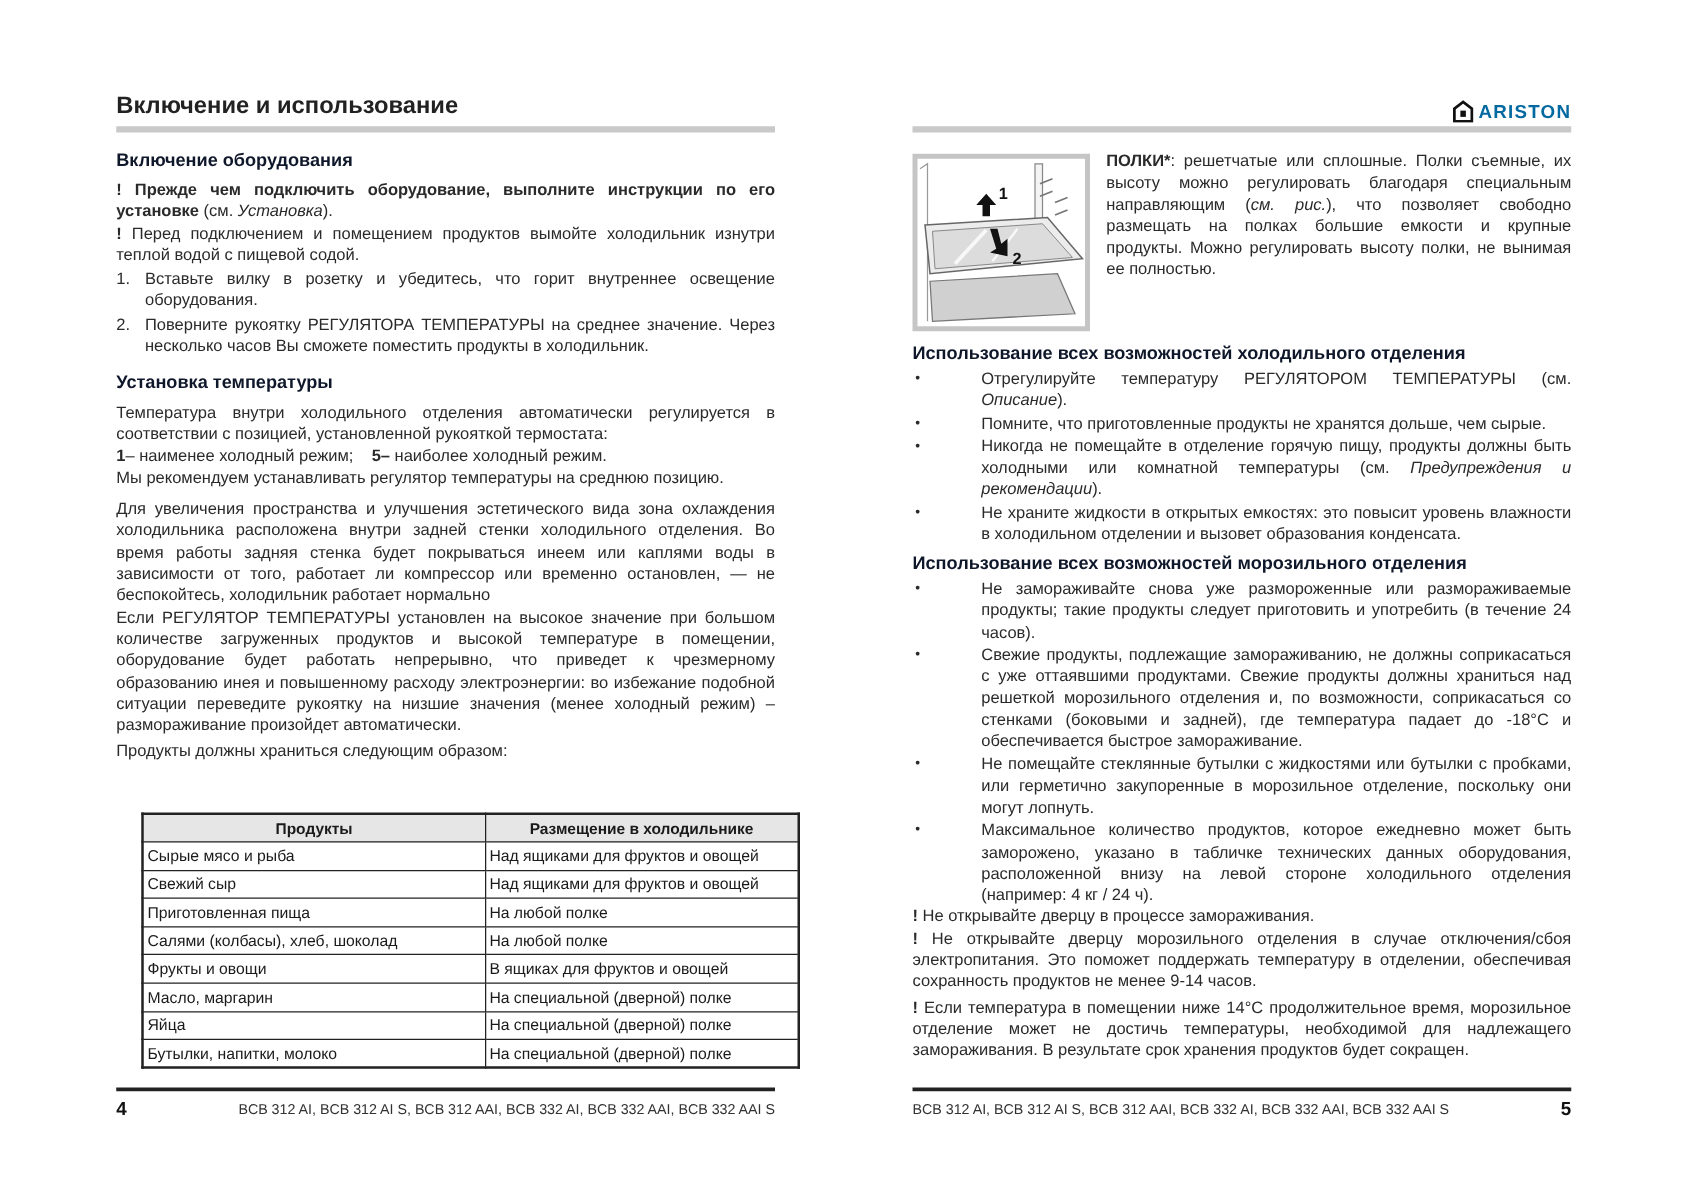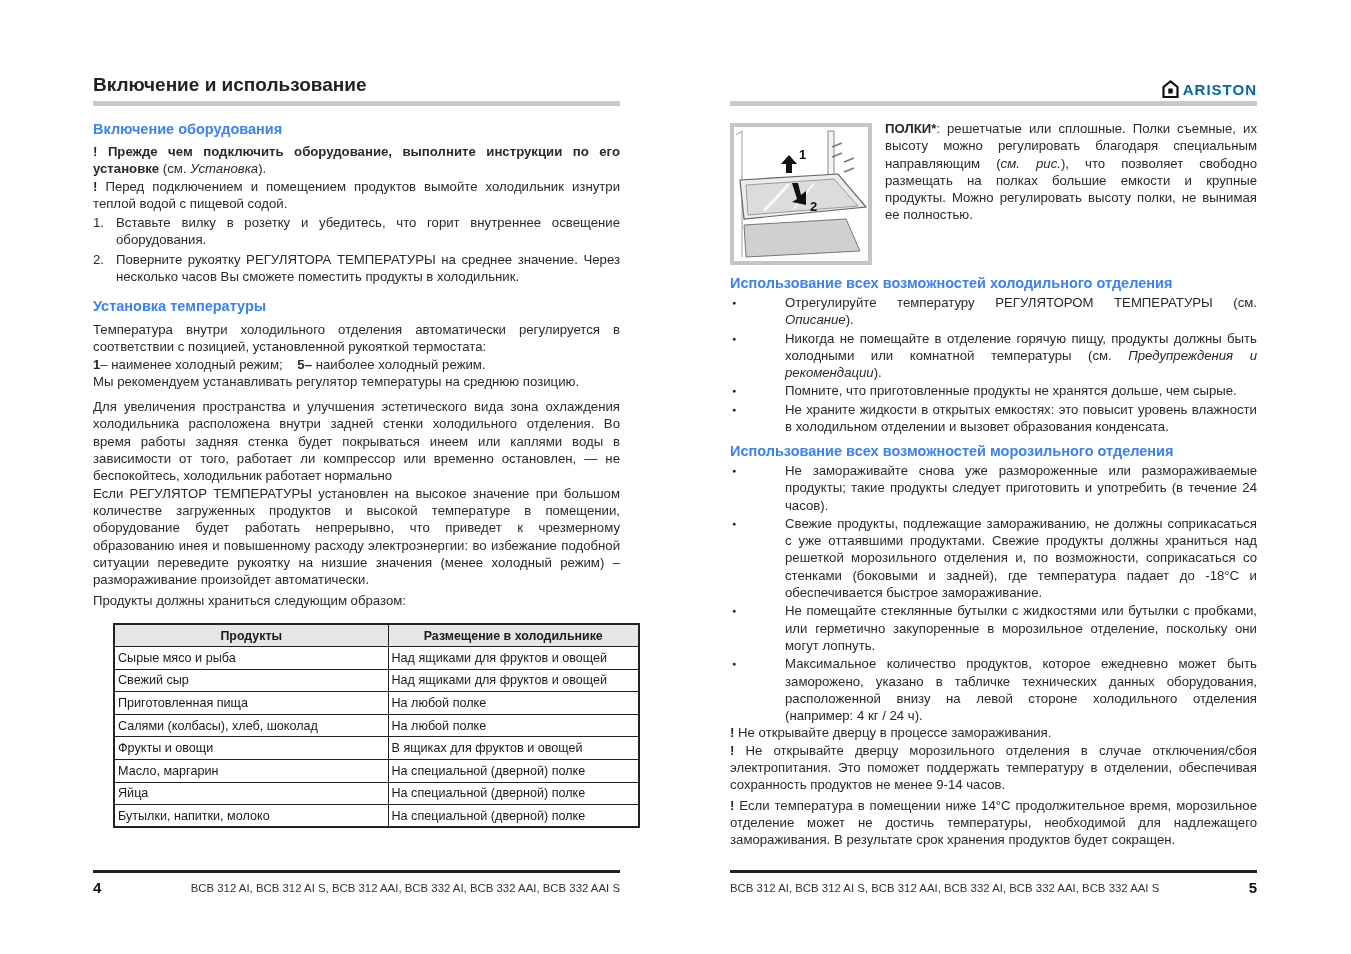--- a/index.html
+++ b/index.html
@@ -11,21 +11,21 @@
   .page-right { left: 730px; width: 527px; }
 
   .page-title { position: absolute; top: 74px; left: 0; font-size: 19px; font-weight: bold; color: #222; letter-spacing: 0px; }
   .title-rule { position: absolute; top: 101px; left: 0; width: 527px; height: 5px; background: #c9c9c9; }
 
   .logo { position: absolute; top: 80px; right: 0; display: flex; align-items: center; gap: 4px; }
   .logo-mark { width: 17px; height: 18px; }
   .logo-text { font-size: 15px; font-weight: bold; letter-spacing: 1px; color: #0369a1; }
 
   .content { position: absolute; left: 0; width: 527px; font-size: 13.2px; line-height: 17.3px; color: #2a2a2a; }
-  .h2 { font-size: 14.5px; font-weight: bold; color: #3b82f6; line-height: 19px; }
+  .h2 { font-size: 14.5px; font-weight: bold; color: #0f172a; line-height: 19px; }
   .p { text-align: justify; }
   .bold { font-weight: bold; }
   .ital { font-style: italic; }
   .num-list { list-style: none; }
   .num-list li { display: flex; text-align: justify; margin-top: 2px; }
   .num-list li .n { width: 23px; flex: none; }
   .num-list li .t { flex: 1; }
   .bul-list { list-style: none; }
   .bul-list li { display: flex; text-align: justify; margin-top: 1px; gap: 32px; }
   .bul-list li .b { width: 23px; flex: none; padding-left: 2px; font-size: 12px; }
@@ -76,21 +76,21 @@
     <div class="p" style="margin-top:5px;">Температура внутри холодильного отделения автоматически регулируется в соответствии с позицией, установленной рукояткой термостата:</div>
     <div>
       <span class="bold">1</span><span>– наименее холодный режим;</span>&nbsp;&nbsp;&nbsp;&nbsp;<span class="bold">5–</span><span> наиболее холодный режим.</span>
     </div>
     <div class="p">Мы рекомендуем устанавливать регулятор температуры на среднюю позицию.</div>
     <div class="p" style="margin-top:8px;">Для увеличения пространства и улучшения эстетического вида зона охлаждения холодильника расположена внутри задней стенки холодильного отделения. Во время работы задняя стенка будет покрываться инеем или каплями воды в зависимости от того, работает ли компрессор или временно остановлен, — не беспокойтесь, холодильник работает нормально</div>
     <div class="p">Если РЕГУЛЯТОР ТЕМПЕРАТУРЫ установлен на высокое значение при большом количестве загруженных продуктов и высокой температуре в помещении, оборудование будет работать непрерывно, что приведет к чрезмерному образованию инея и повышенному расходу электроэнергии: во избежание подобной ситуации переведите рукоятку на низшие значения (менее холодный режим) – размораживание произойдет автоматически.</div>
     <div class="p" style="margin-top:4px;">Продукты должны храниться следующим образом:</div>
   </div>
 
-  <div style="position:absolute; top:623px; left:0;padding-left:20px;">
+  <div style="position:absolute; top:650px; left:0;padding-left:20px;">
     <table class="store">
       <thead>
         <tr>
           <th class="c1">Продукты</th>
           <th>Размещение в холодильнике</th>
         </tr>
       </thead>
       <tbody id="table-body">
           <tr>
             <td class="c1">Сырые мясо и рыба</td>
@@ -170,25 +170,25 @@
 
   <div class="content" style="top:274px;">
     <div class="h2">Использование всех возможностей холодильного отделения</div>
     <ul class="bul-list" id="fridge-list">
         <li>
           <span class="b" style="font-size: 7px; line-height: 17px;">●</span>
           <span class="t"><span>Отрегулируйте температуру РЕГУЛЯТОРОМ ТЕМПЕРАТУРЫ (см. </span><span class="ital">Описание</span><span>).</span></span>
         </li>
         <li>
           <span class="b" style="font-size: 7px; line-height: 17px;">●</span>
+          <span class="t"><span>Помните, что приготовленные продукты не хранятся дольше, чем сырые.</span><span class="ital"></span><span></span></span>
+        </li>
+        <li>
+          <span class="b" style="font-size: 7px; line-height: 17px;">●</span>
           <span class="t"><span>Никогда не помещайте в отделение горячую пищу, продукты должны быть холодными или комнатной температуры (см. </span><span class="ital">Предупреждения и рекомендации</span><span>).</span></span>
-        </li>
-        <li>
-          <span class="b" style="font-size: 7px; line-height: 17px;">●</span>
-          <span class="t"><span>Помните, что приготовленные продукты не хранятся дольше, чем сырые.</span><span class="ital"></span><span></span></span>
         </li>
         <li>
           <span class="b" style="font-size: 7px; line-height: 17px;">●</span>
           <span class="t"><span>Не храните жидкости в открытых емкостях: это повысит уровень влажности в холодильном отделении и вызовет образования конденсата.</span><span class="ital"></span><span></span></span>
         </li>
       </ul>
   </div>
 
   <div class="content" style="top:442px;">
     <div class="h2">Использование всех возможностей морозильного отделения</div>

